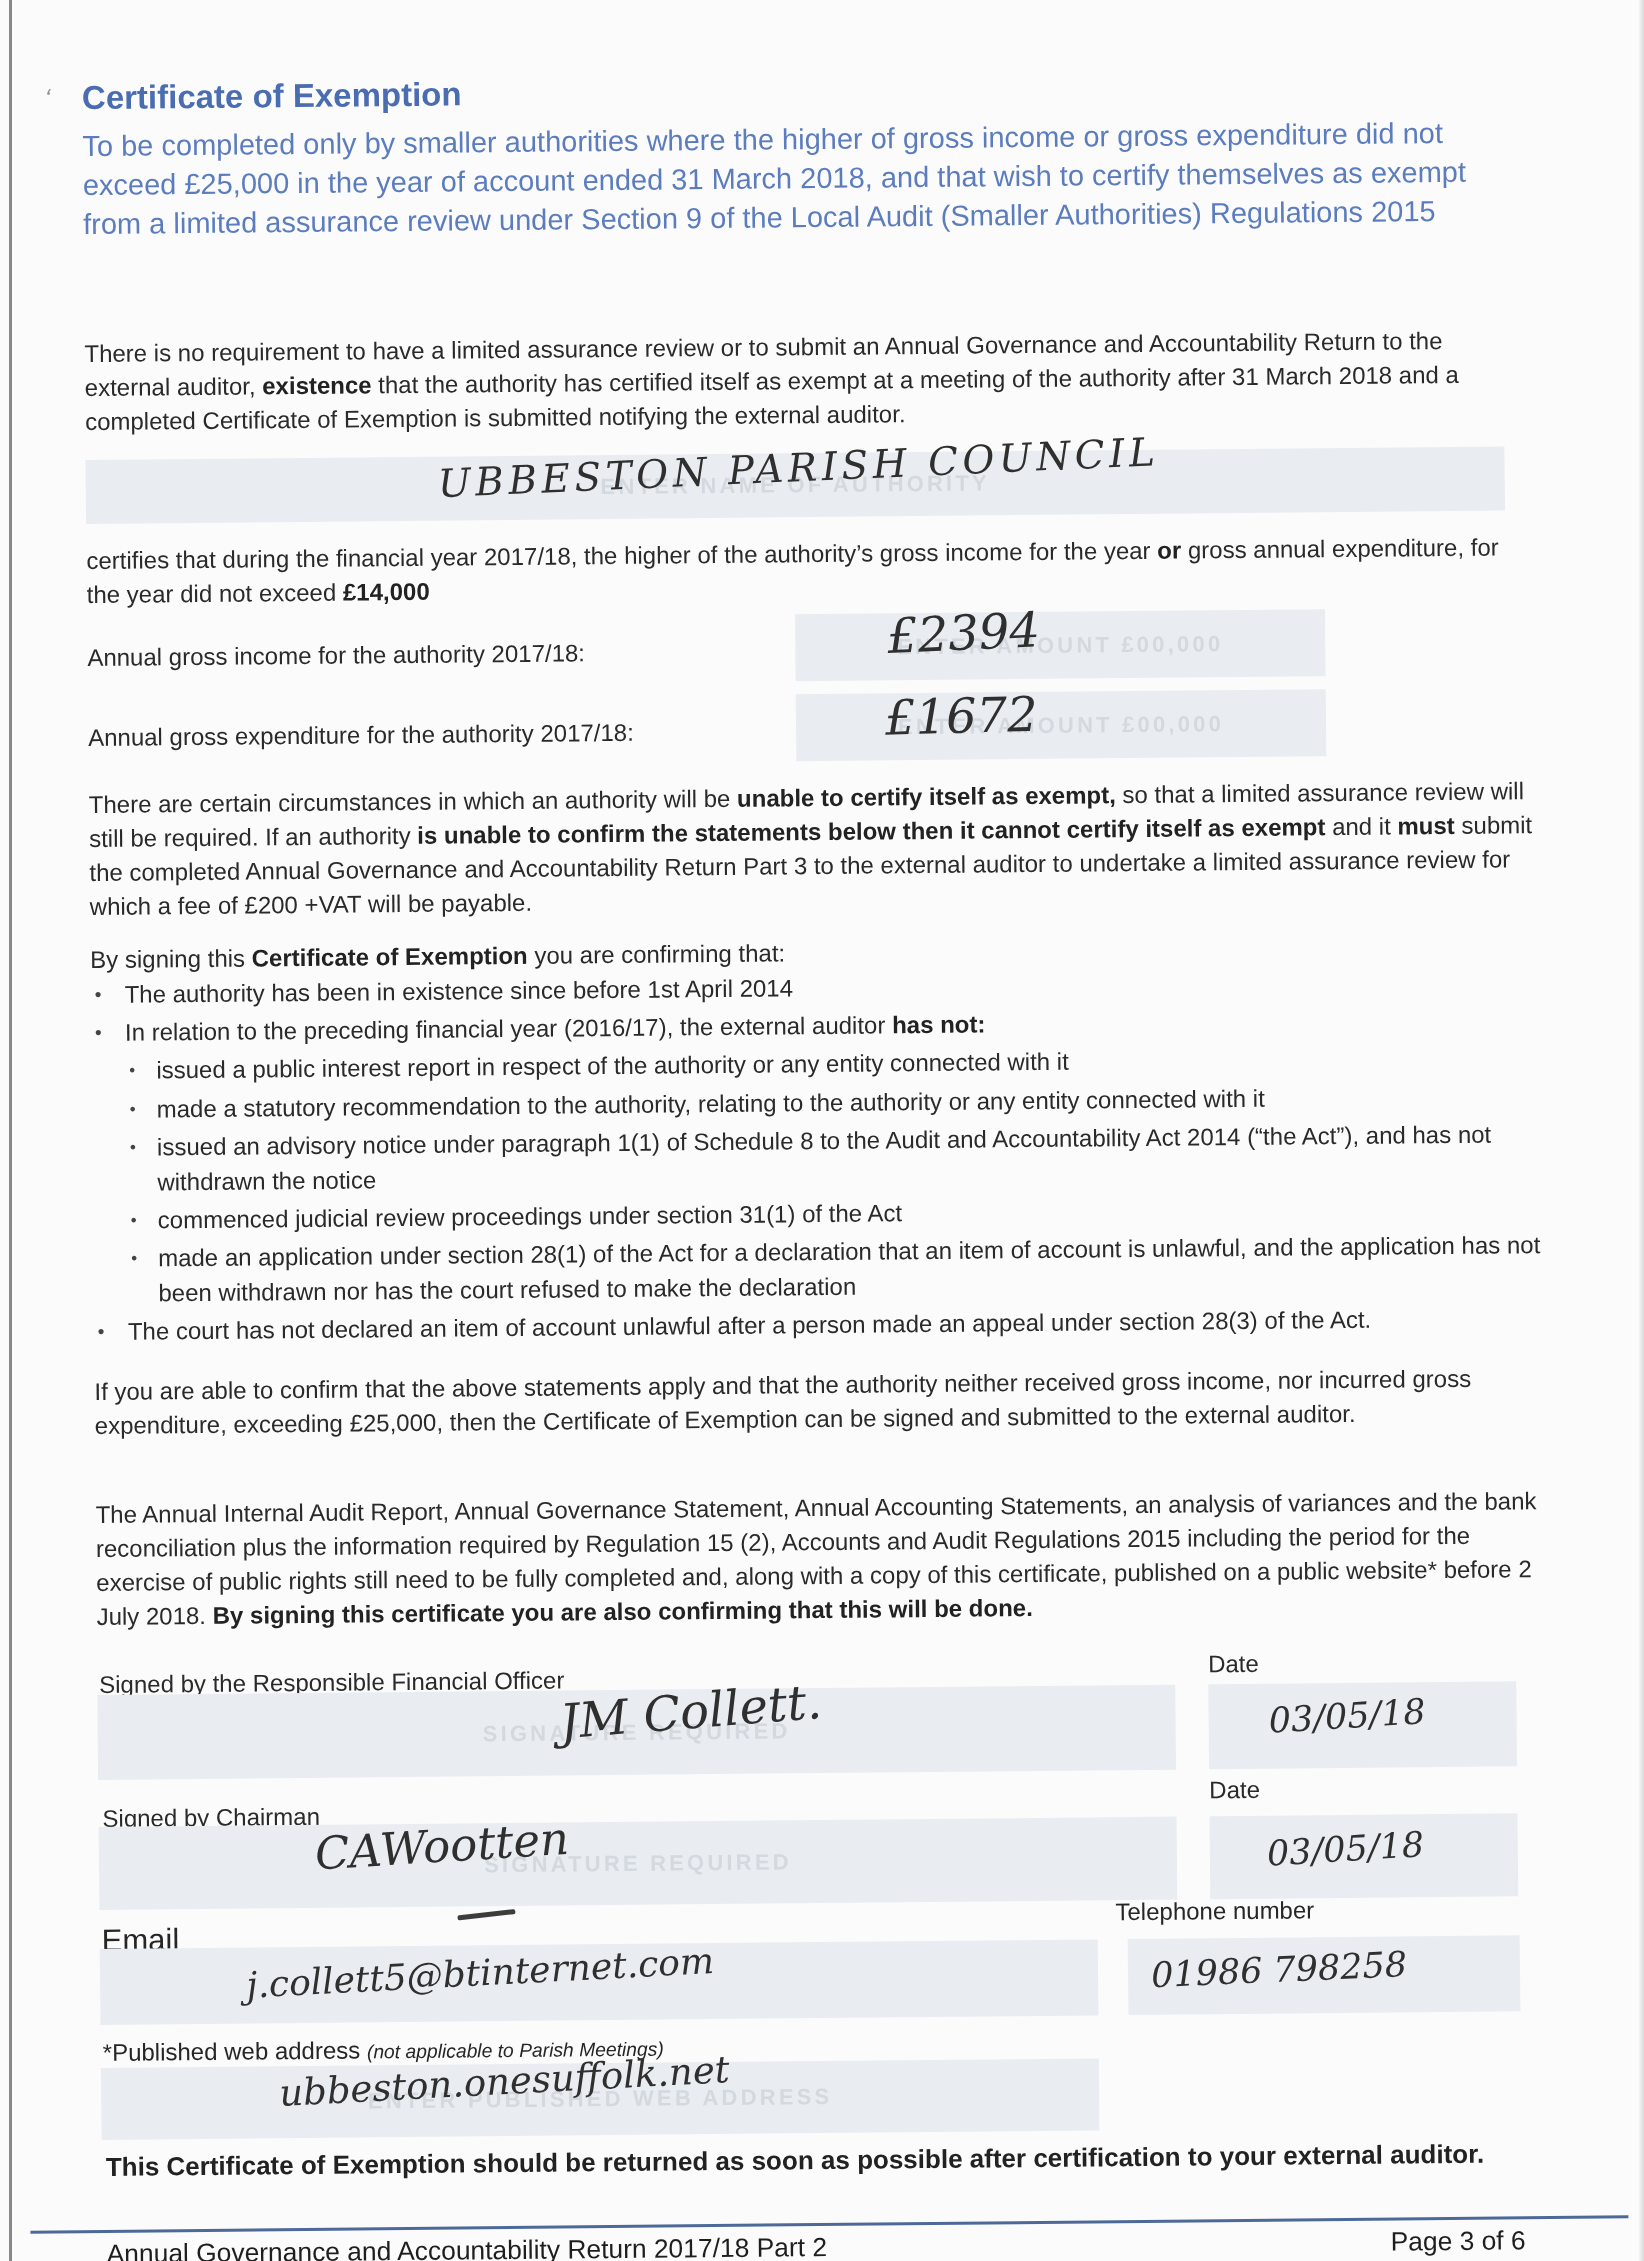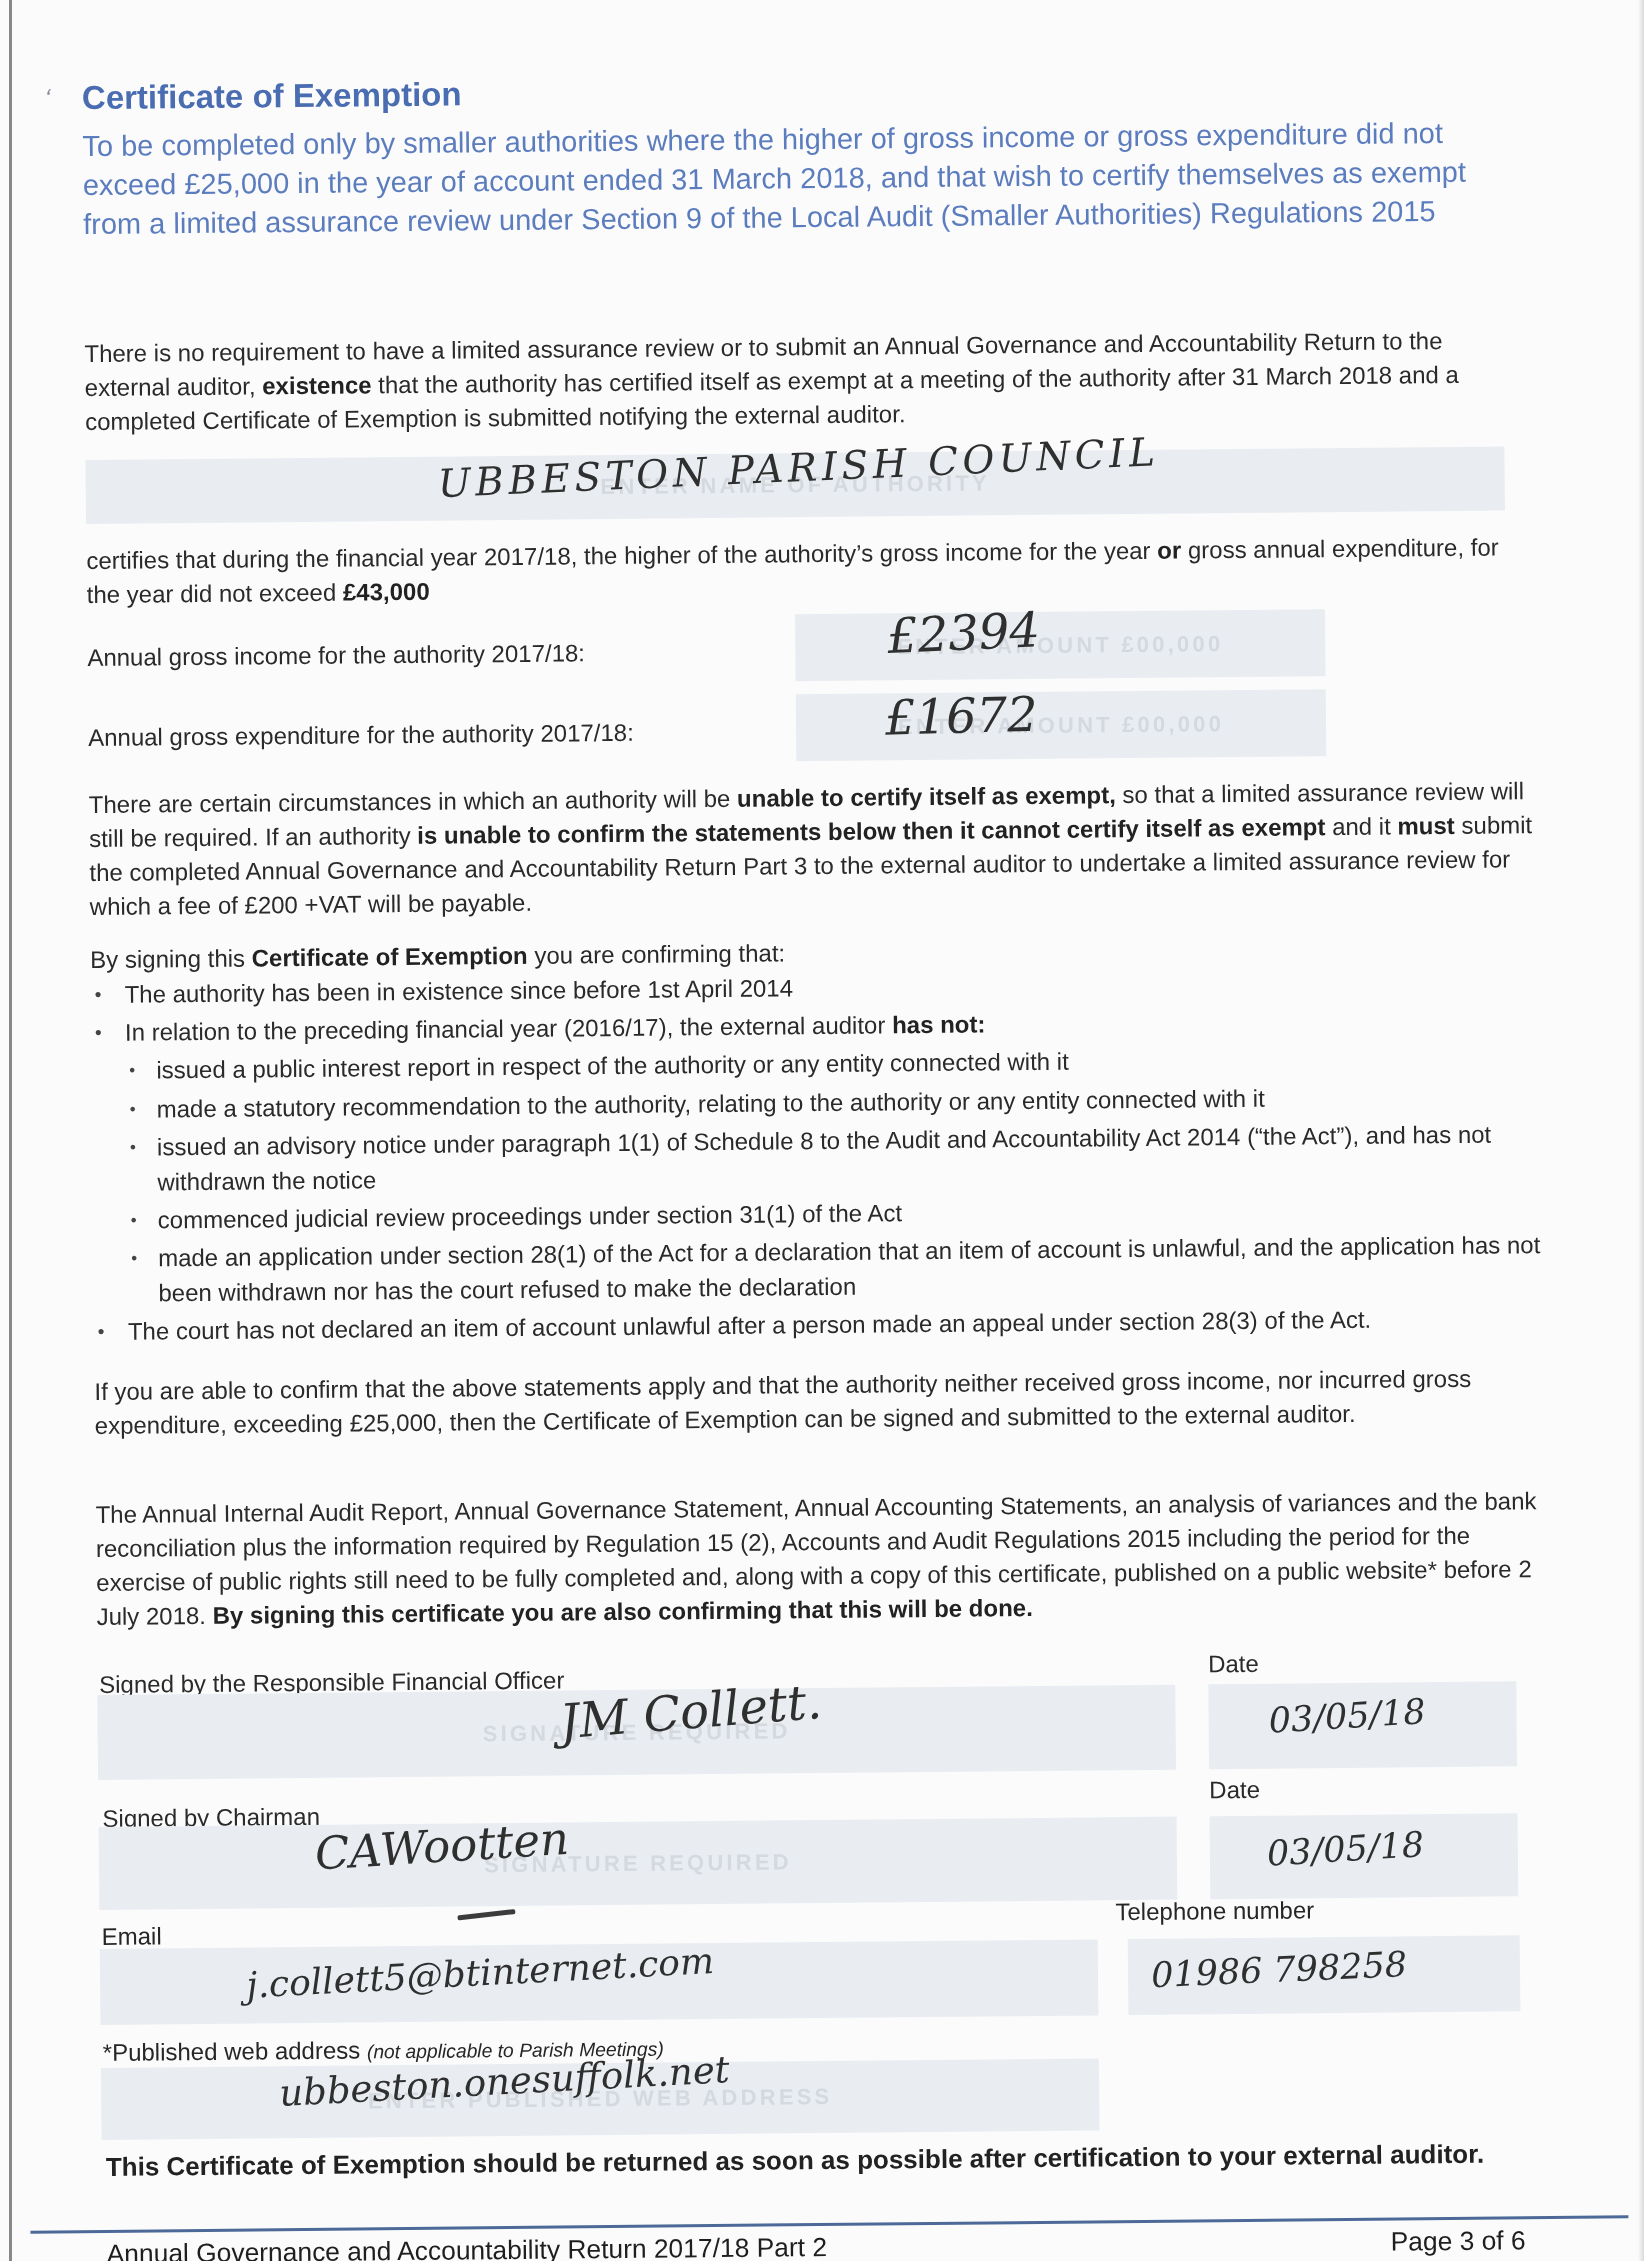--- a/index.html
+++ b/index.html
@@ -91,21 +91,21 @@
   .chair-sig-box{left:93px;top:1820px;width:1078px;height:83px;}
   .chair-date-box{left:1204px;top:1820px;width:308px;height:83px;}
 
   .rfo-sig-hw{left:555px;top:1682px;font-size:48px;transform:rotate(-4deg);}
   .chair-sig-hw{left:309px;top:1816px;font-size:45px;transform:rotate(-3deg);}
   .flourish{position:absolute;left:451px;top:1909px;width:58px;height:4.5px;background:#3c3c3c;transform:rotate(-6deg);border-radius:1.9px;}
   .date-hw{font-size:35px;transform:rotate(-3deg);}
   .rfo-date-hw{left:1264px;top:1701px;}
   .chair-date-hw{left:1261px;top:1834px;}
 
-  .email-label{position:absolute;left:95px;top:1916px;font-size:24px;}
+  .email-label{position:absolute;left:95px;top:1916px;font-size:31px;}
   .phone-label{position:absolute;left:1109px;top:1901px;font-size:24px;}
   .email-box{left:93px;top:1942px;width:998px;height:76px;}
   .phone-box{left:1121px;top:1942px;width:392px;height:76px;}
   .email-hw{left:239px;top:1949px;font-size:36px;transform:rotate(-2.5deg);}
   .phone-hw{left:1144px;top:1954px;font-size:35px;transform:rotate(-2deg);}
 
   .web-label{position:absolute;left:95px;top:2032px;font-size:24px;}
   .web-note{font-size:19.3px;font-style:italic;}
   .web-box{left:93px;top:2061px;width:998px;height:72px;}
   .web-hw{left:271px;top:2057px;font-size:37px;transform:rotate(-2.5deg);}
@@ -135,21 +135,21 @@
 
   <div class="subtitle">To be completed only by smaller authorities where the higher of gross income or gross expenditure did not exceed £25,000 in the year of account ended 31 March 2018, and that wish to certify themselves as exempt from a limited assurance review under Section 9 of the Local Audit (Smaller Authorities) Regulations 2015</div>
 
   <div class="para p1"><span>There is no requirement to have a limited assurance review or to submit an Annual Governance and Accountability Return to the external auditor, </span><b>existence</b><span> that the authority has certified itself as exempt at a meeting of the authority after 31 March 2018 and a completed Certificate of Exemption is submitted notifying the external auditor.</span></div>
 
   <div class="graybox name-box">
     <span class="wm">ENTER NAME OF AUTHORITY</span>
   </div>
   <div class="hw name-hw">UBBESTON PARISH COUNCIL</div>
 
-  <div class="para certifies"><span>certifies that during the financial year 2017/18, the higher of the authority’s gross income for the year </span><b>or</b><span> gross annual expenditure, for the year did not exceed </span><b>£43,000</b></div>
+  <div class="para certifies"><span>certifies that during the financial year 2017/18, the higher of the authority’s gross income for the year </span><b>or</b><span> gross annual expenditure, for the year did not exceed </span><b>£14,000</b></div>
 
   <div class="amt-label income-label">Annual gross income for the authority 2017/18:</div>
   <div class="graybox income-box">
     <span class="wm">ENTER AMOUNT £00,000</span>
   </div>
   <div class="hw income-hw">£2394</div>
 
   <div class="amt-label expend-label">Annual gross expenditure for the authority 2017/18:</div>
   <div class="graybox expend-box">
     <span class="wm">ENTER AMOUNT £00,000</span>

